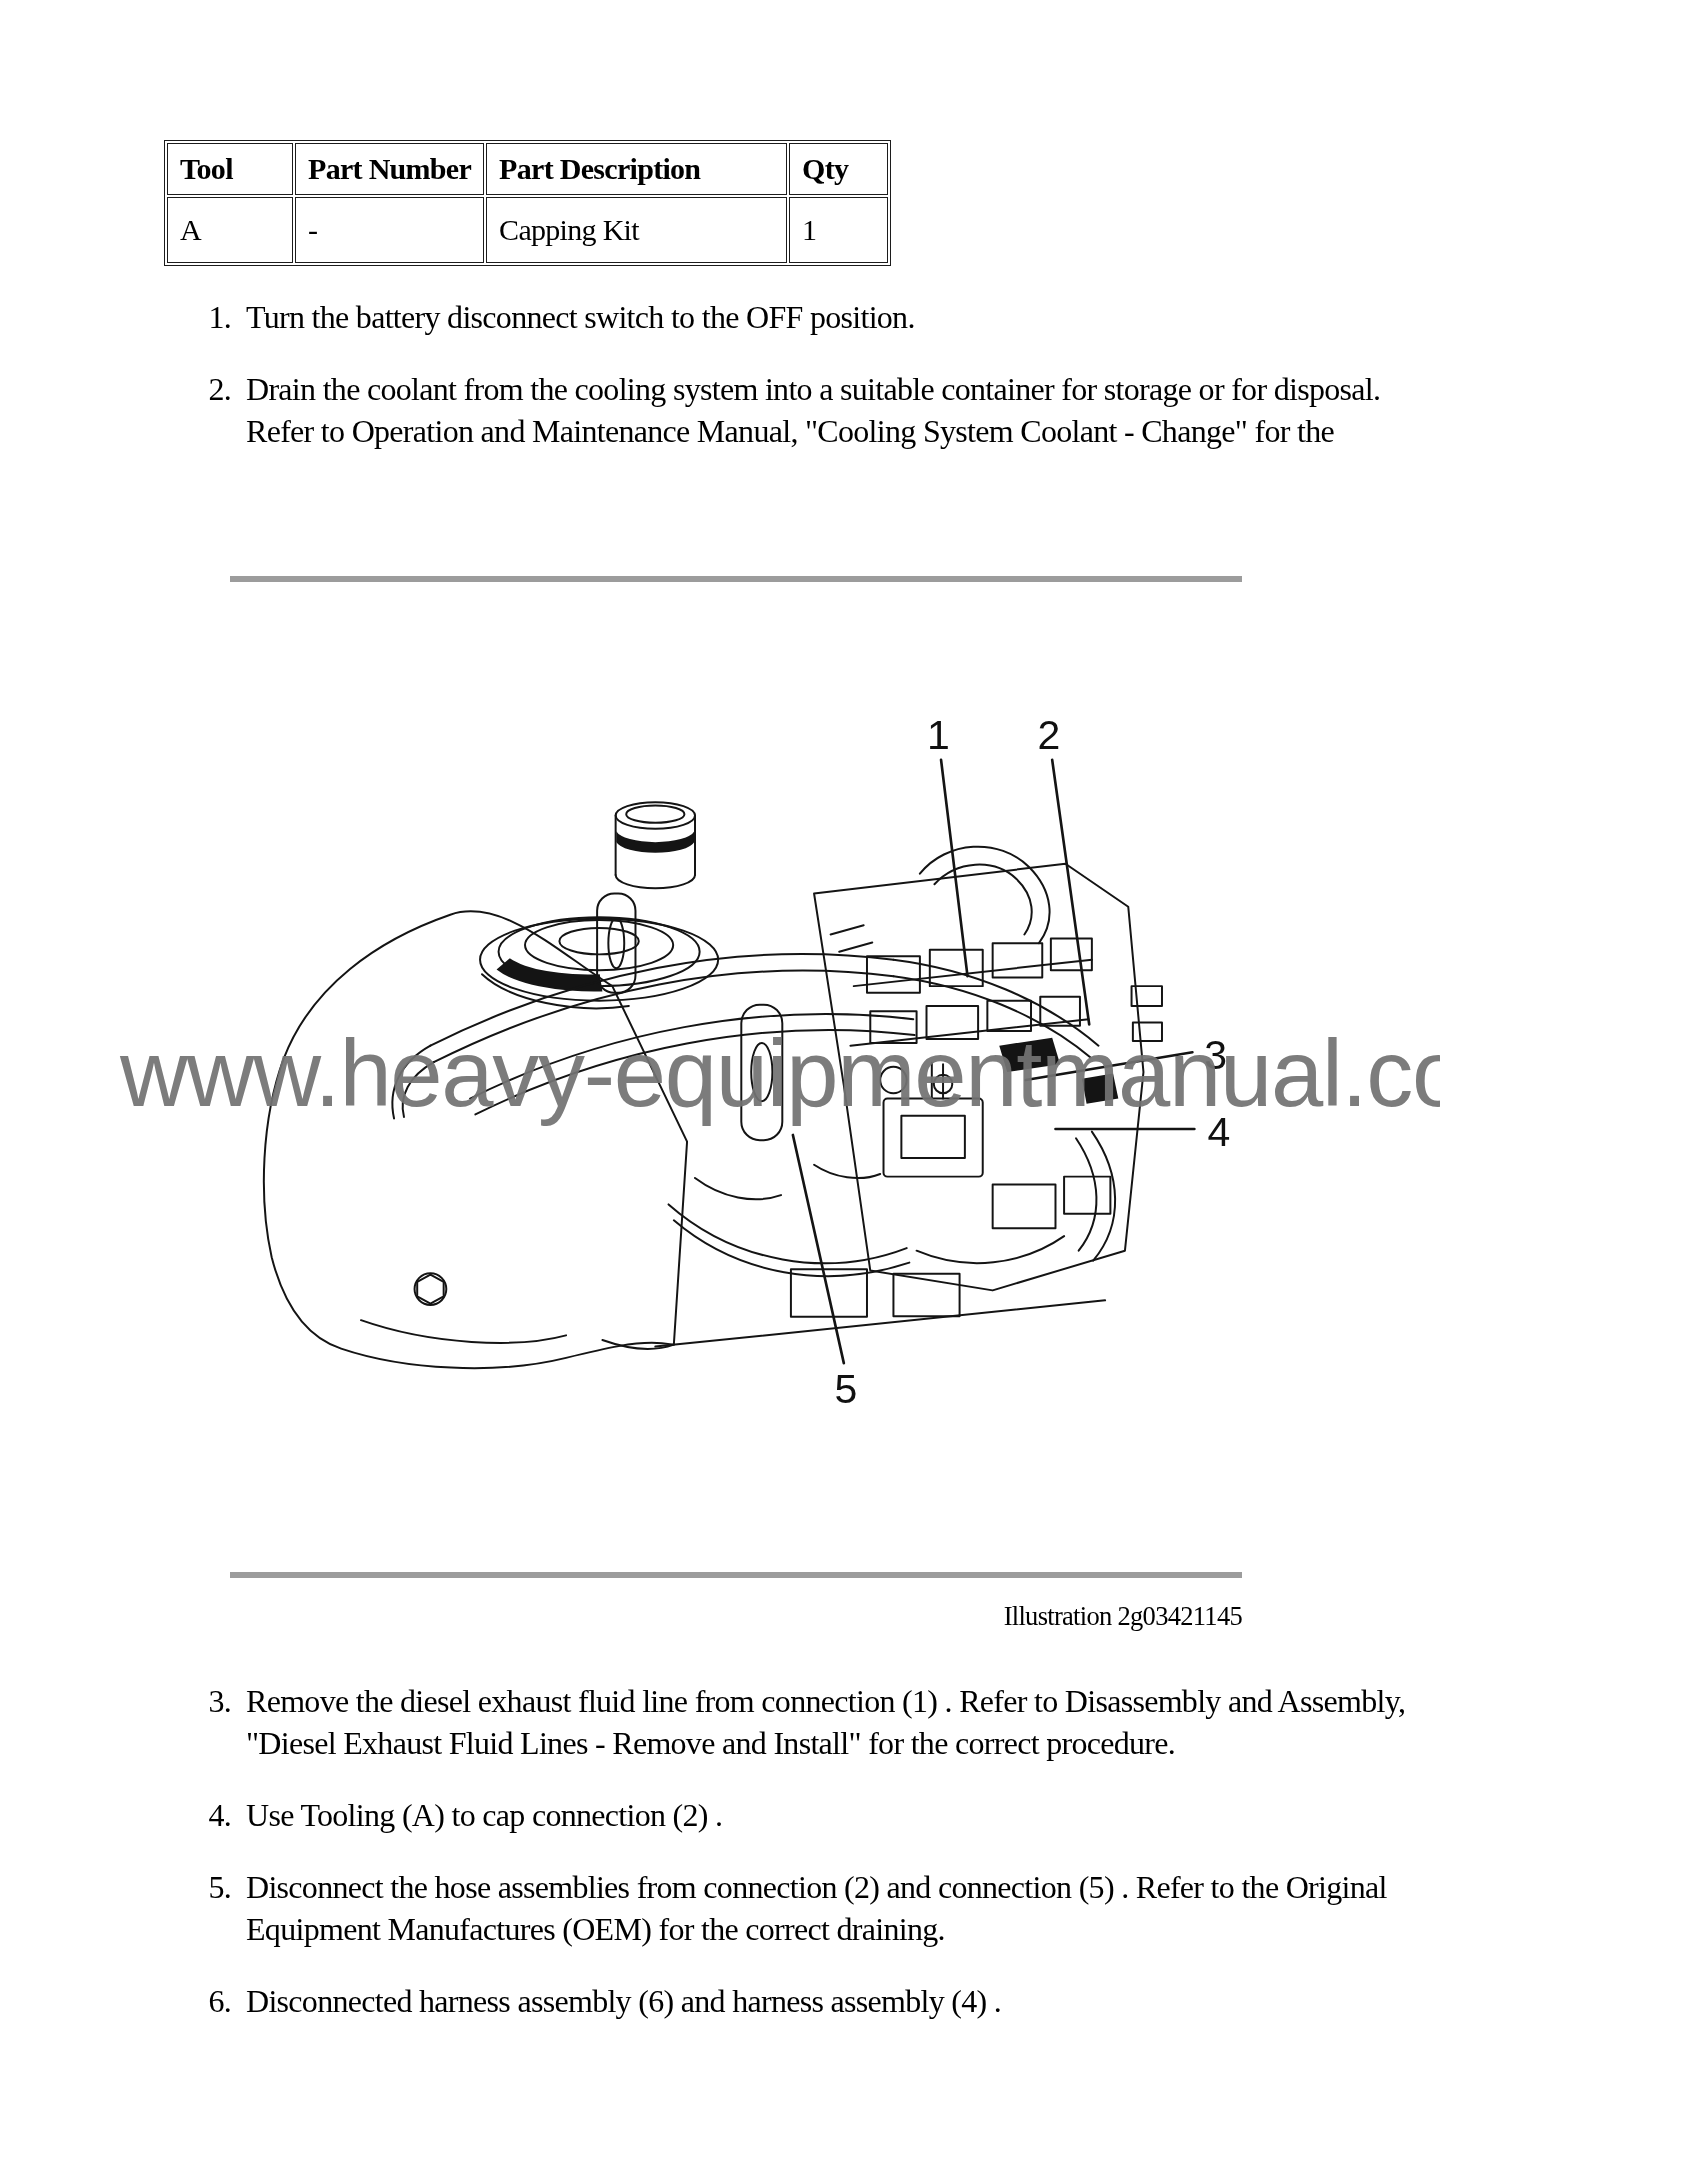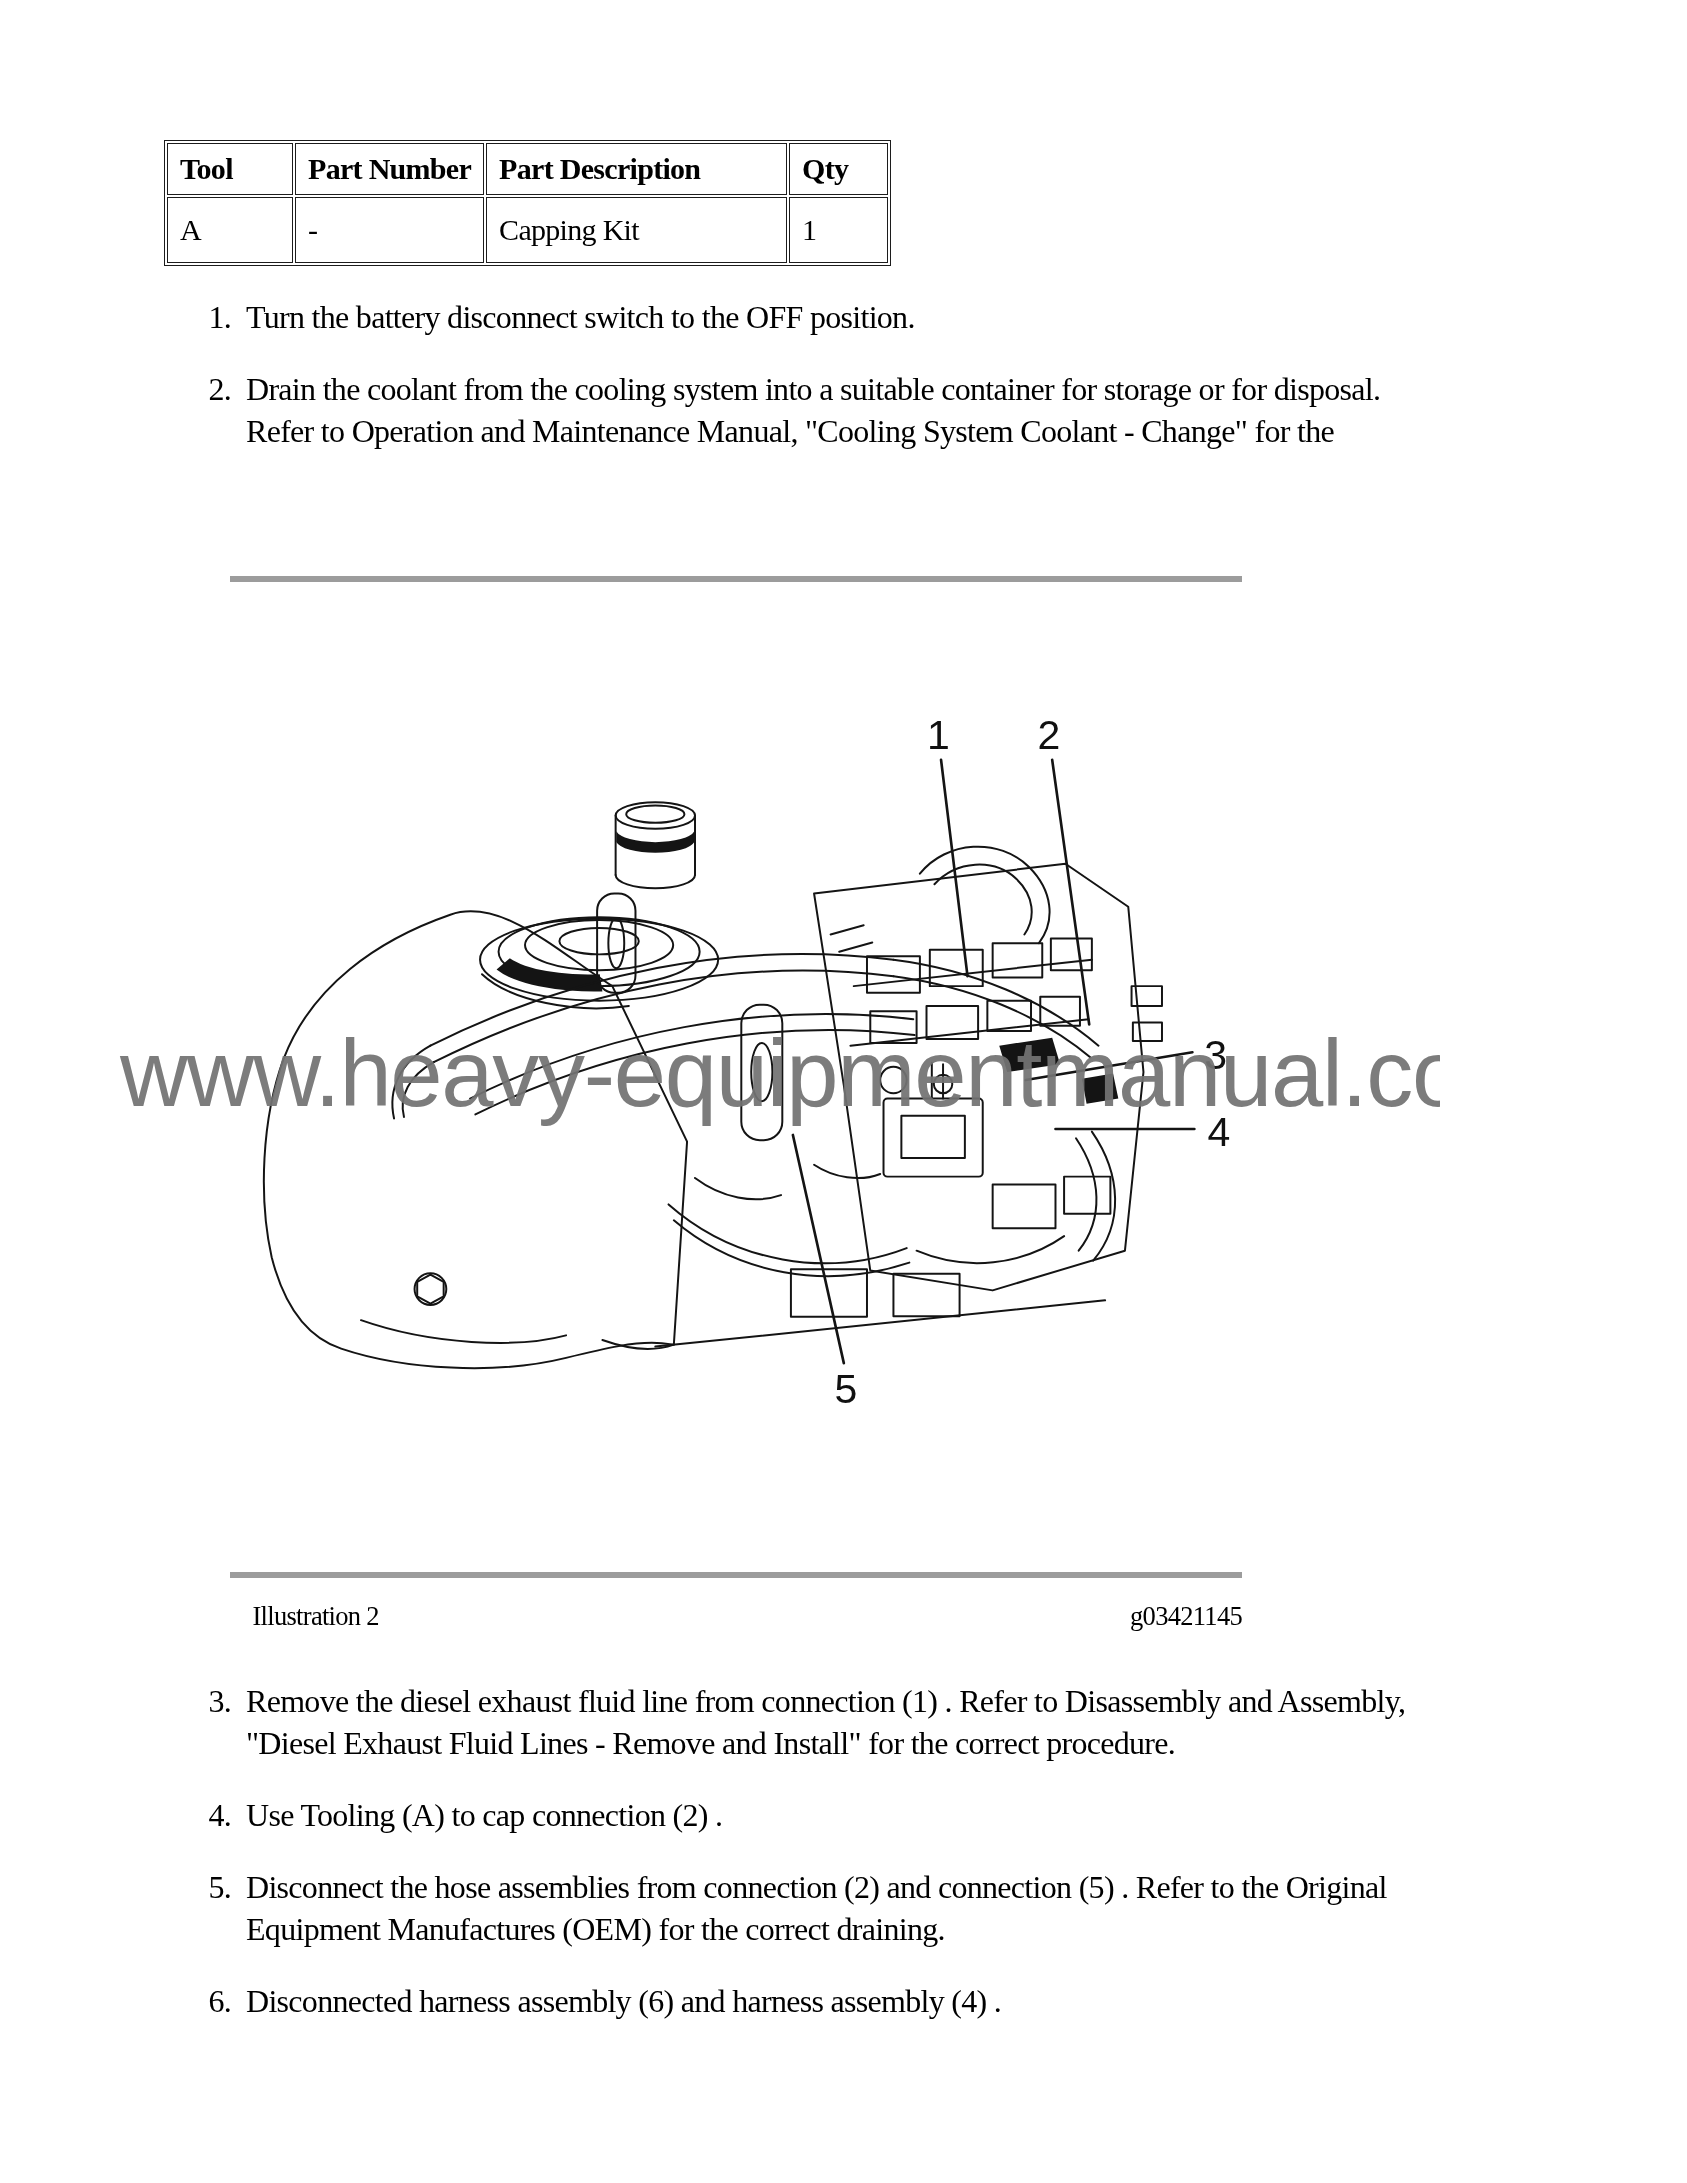--- a/index.html
+++ b/index.html
@@ -34,21 +34,21 @@
   .step-num{flex:0 0 36px;width:36px;text-align:right;white-space:nowrap;}
   .step-body{margin-left:15px;}
   .step-line{white-space:nowrap;}
 
   
   .hrule{position:absolute;left:230px;width:1012px;height:6px;background:#9c9c9c;}
   .hrule-top{top:576px;}
   .hrule-bottom{top:1572px;}
   .caption-row{
     position:absolute;left:230px;top:1601px;width:1012px;
-    display:flex;justify-content:space-between;font-size:26.5px;letter-spacing:-0.7px;
+    display:flex;justify-content:flex-end;font-size:26.5px;letter-spacing:-0.7px;
   }
   .caption-left{padding-left:22.5px;}
 
   
   .figure-svg{position:absolute;left:232px;top:675px;z-index:2;}
   .draw{stroke:#141414;fill:none;stroke-width:3;stroke-linejoin:round;stroke-linecap:round;}
   .fillblk{fill:#141414;stroke:none;}
   .leader{stroke:#141414;stroke-width:4;fill:none;stroke-linecap:round;}
   .callout{
     font-family:"Liberation Sans","DejaVu Sans",sans-serif;

